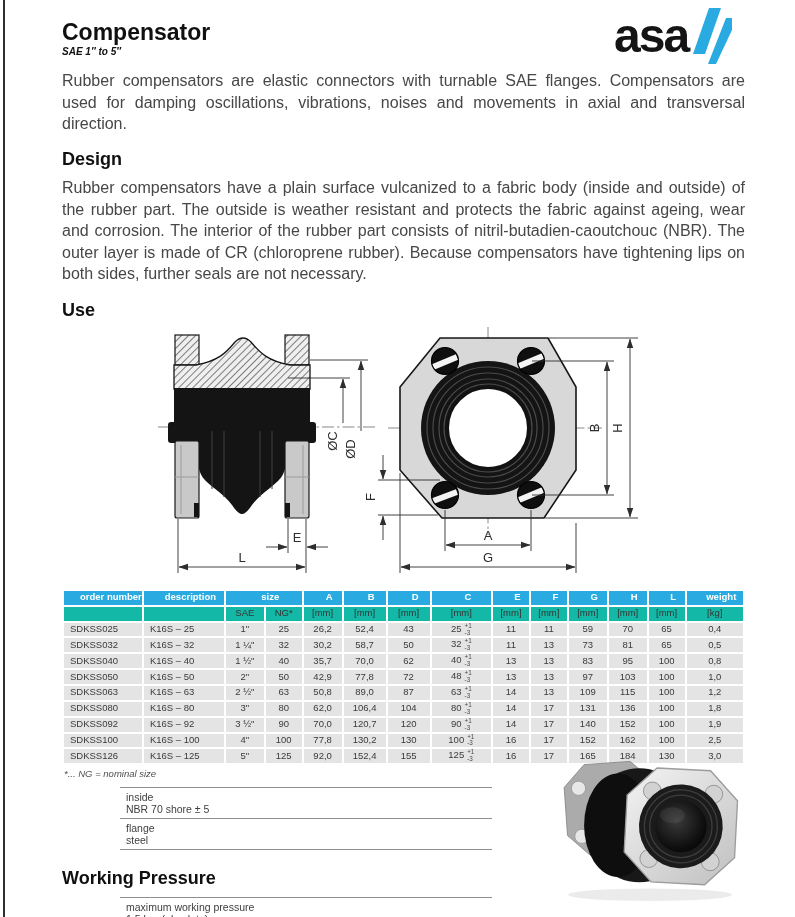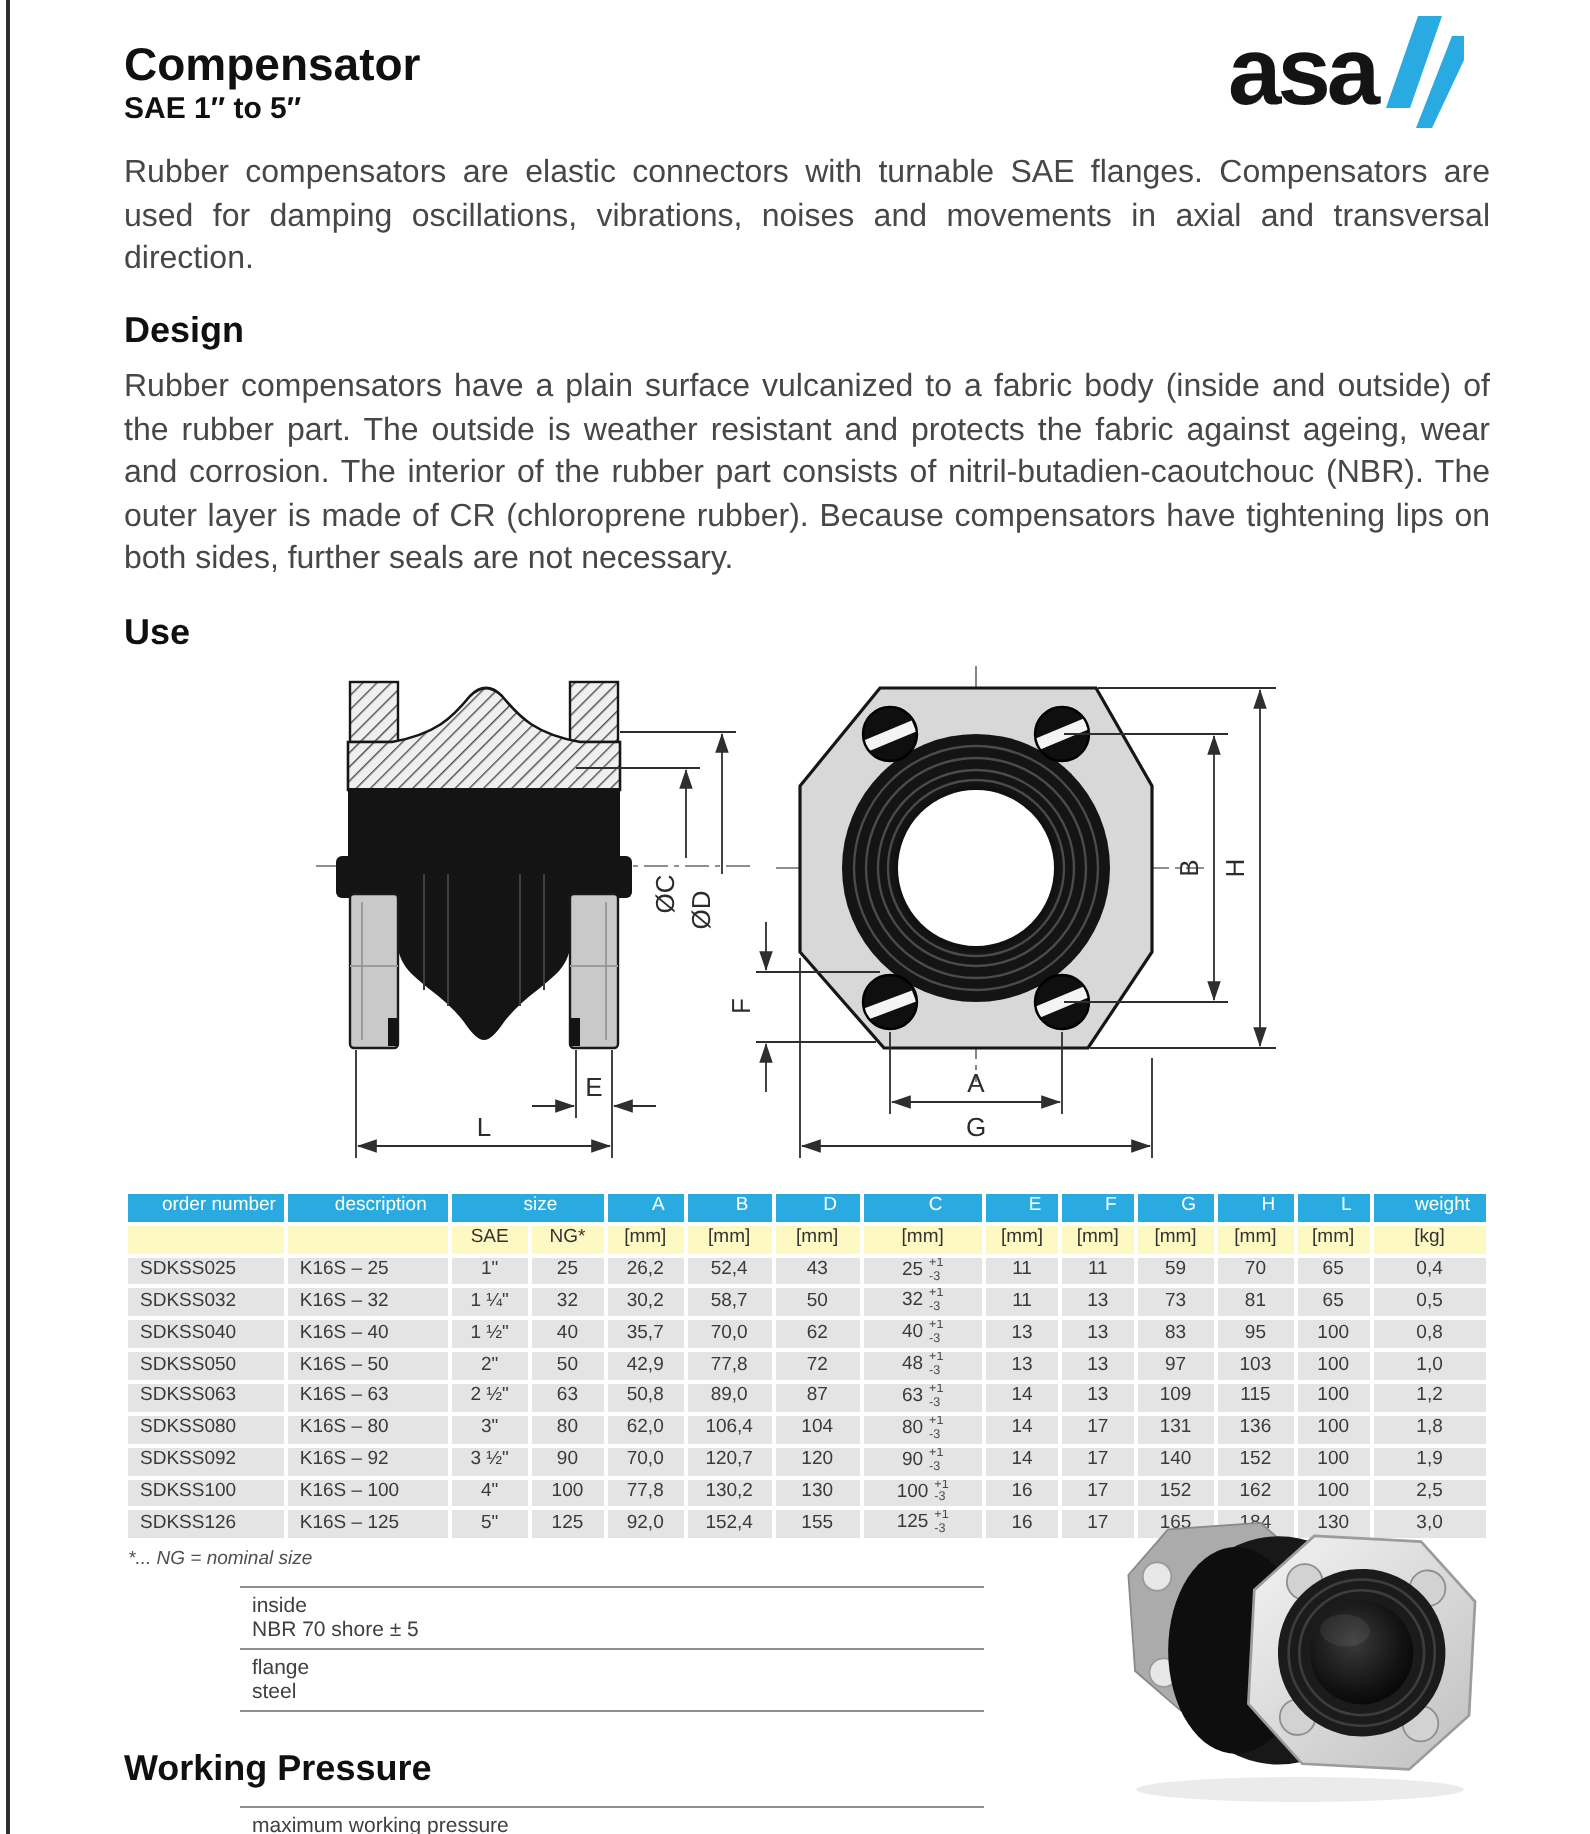--- a/index.html
+++ b/index.html
@@ -2,34 +2,34 @@
 <html><head>
 <meta charset="utf-8">
 <style>
   html,body{margin:0;padding:0;background:#ffffff;}
   .page{position:relative;width:795px;height:917px;background:#fff;
         font-family:"Liberation Sans",sans-serif;overflow:hidden;color:#3f3f3f;}
   .edge-line{position:absolute;left:3px;top:0;width:2px;height:100%;background:#2f2f2f;}
   .content{position:absolute;left:62px;top:0;width:683px;}
 
   .title{margin:20px 0 0 0;font-size:23px;font-weight:bold;color:#101010;line-height:1.05;}
-  .subtitle{margin:2px 0 0 0;font-size:15px;font-weight:bold;color:#101010;}
+  .subtitle{margin:2px 0 0 0;font-size:10px;font-weight:bold;color:#101010;font-style:italic;}
   .logo{position:absolute;top:8px;right:63px;width:118px;height:58px;}
 
   .para{margin:13px 0 0 0;font-size:16px;line-height:1.34;color:#474747;text-align:justify;}
   .sec-h{margin:15px 0 0 0;font-size:18px;font-weight:bold;color:#101010;}
 
   .drawing{display:block;margin-top:6px;}
 
   table.dims{border-collapse:separate;border-spacing:2px;table-layout:fixed;
              width:683px;margin-top:6px;font-size:9.5px;}
   table.dims th,table.dims td{padding:0 3px;height:13px;line-height:1.15;text-align:center;
              overflow:hidden;white-space:nowrap;}
-  table.dims thead tr.h1 th{background:#29ABE2;color:#ffffff;font-weight:normal;height:14px;padding-left:16px;}
-  table.dims thead tr.h2 th{background:#fef9c3;color:#333;font-weight:normal;height:14px;}
+  table.dims thead tr.h1 th{background:#29ABE2;color:#ffffff;font-weight:bold;height:14px;padding-left:16px;}
+  table.dims thead tr.h2 th{background:#14b8a6;color:#333;font-weight:normal;height:14px;}
   table.dims tbody td{background:#E4E4E4;color:#3a3a3a;}
   table.dims tbody td.left{text-align:left;padding-left:6px;}
   .tol{display:inline-flex;flex-direction:column;font-size:6.3px;line-height:1.1;
        margin-left:3px;color:#4a4a4a;text-align:left;vertical-align:middle;}
   .cval{vertical-align:middle;}
   td.ctd{text-align:center;}
 
   .footnote{margin:3px 0 0 2px;font-size:9.5px;font-style:italic;color:#4f4f4f;}
 
   .kv{margin:8px 0 0 58px;width:372px;border-top:1px solid #8f8f8f;}

